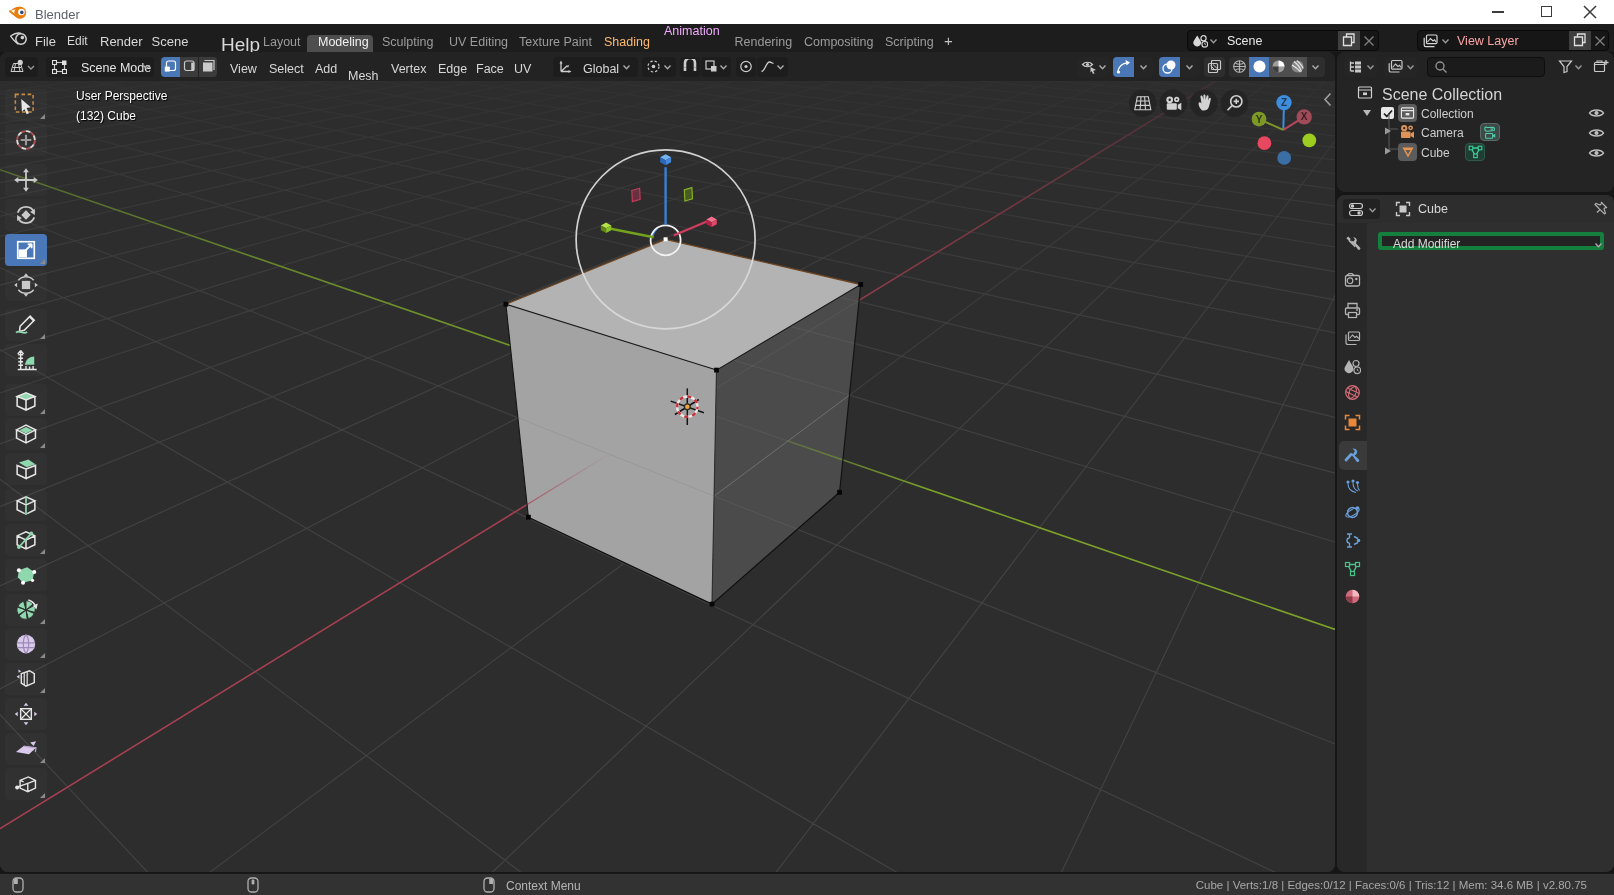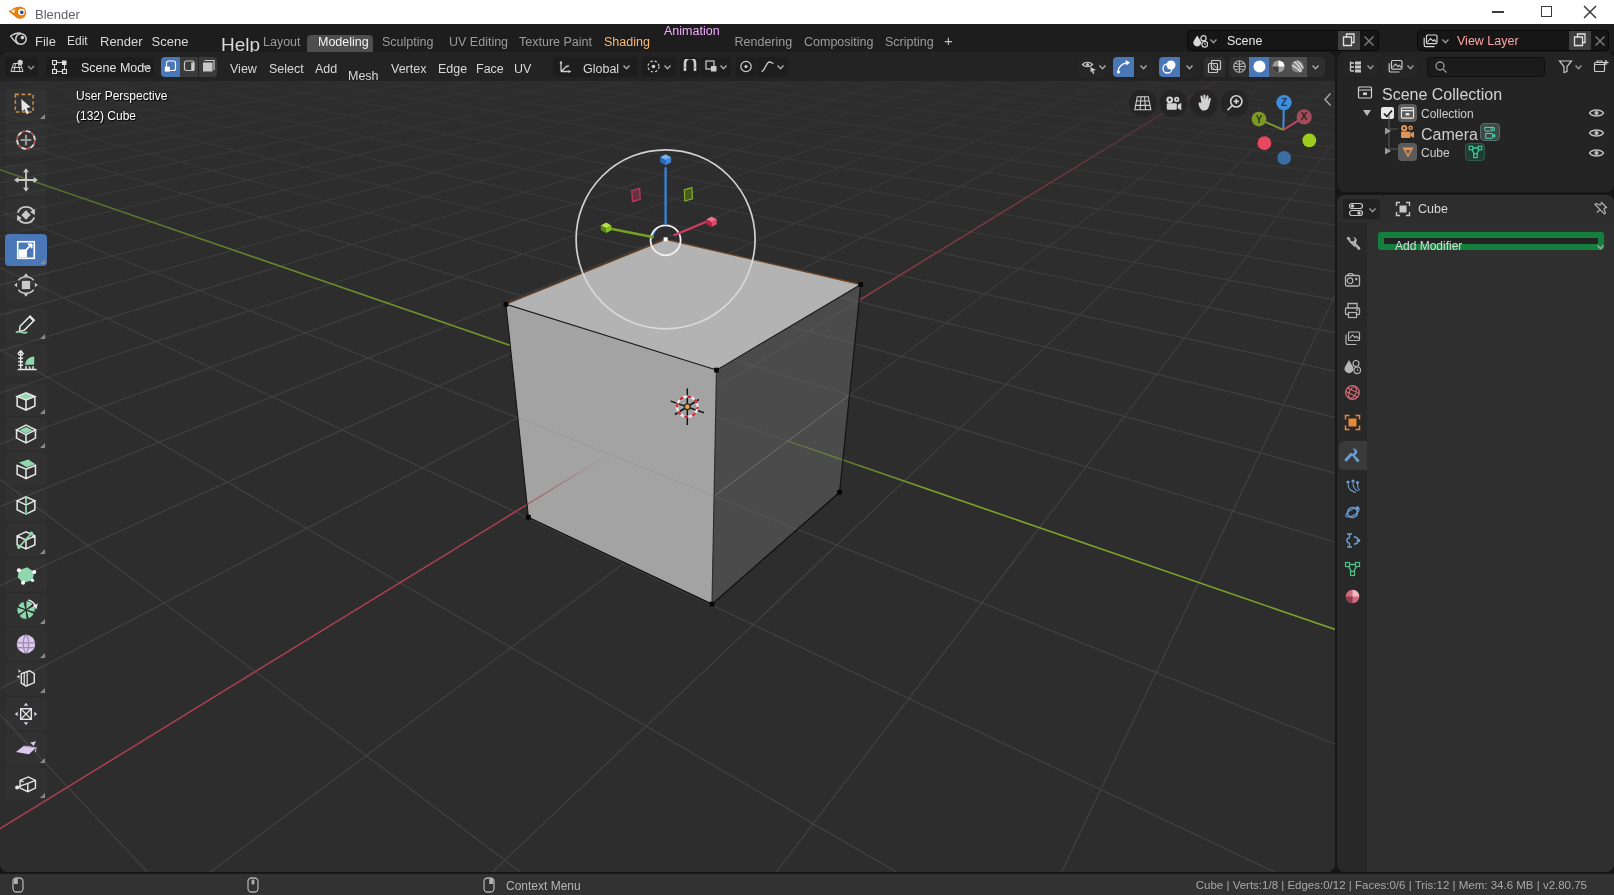--- a/index.html
+++ b/index.html
@@ -599,21 +599,21 @@
         <path d="M2 1.5 L8 5 L2 8.5 Z" fill="#9a9a9a"></path>
       </svg>
  <svg class="ab" style="left:62px;top:72px" width="17" height="16" viewBox="0 0 17 16">
   <circle cx="5.2" cy="4.2" r="3.1" fill="#de9458"></circle>
         <circle cx="11.6" cy="3.8" r="2.4" fill="#de9458"></circle>
   <circle cx="5.2" cy="4.2" r="1.1" fill="#242424"></circle>
         <circle cx="11.6" cy="3.8" r="0.9" fill="#242424"></circle>
   <rect x="2" y="7.5" width="9.5" height="6.5" rx="1" fill="#de9458"></rect>
         <path d="M11.5 9.5 L15 7.5 V14 L11.5 12 Z" fill="#de9458"></path>
  </svg>
- <span class="txt" style="left:84px;top:74px;color:#cdcdcd;font-size:16px">Camera</span>
+ <span class="txt" style="left:84px;top:74px;color:#cdcdcd;font-size:12px">Camera</span>
  <div class="ab" style="left:143px;top:71px;width:19.5px;height:18px;background:#3d4a48;border-radius:4px;border:1px solid #5c6b68"></div>
  <svg class="ab" style="left:145px;top:73.5px" width="16" height="14" viewBox="0 0 17 16">
   <path d="M2.5 2.5 C2.5 1 4.5 1 5.5 1.8 L12 1.5 C14 1.5 14 4.5 13 5.2 L5 6 C2.8 6 2.5 4 2.5 2.5 Z" fill="none" stroke="#4fd0a8" stroke-width="1.2"></path>
   <circle cx="10.8" cy="3.2" r="1.2" fill="none" stroke="#4fd0a8" stroke-width="0.9"></circle>
   <rect x="3.5" y="8.5" width="8" height="5.5" rx="0.8" fill="none" stroke="#4fd0a8" stroke-width="1.2"></rect>
         <path d="M11.5 10.5 L14.5 8.8 V13.5 L11.5 11.8 Z" fill="#4fd0a8"></path>
  </svg>
  <svg class="ab" style="left:251px;top:74px" width="17" height="14" viewBox="0 0 17 14">
         <path d="M1.5 7 C4.5 3 12.5 3 15.5 7 C12.5 11 4.5 11 1.5 7 Z" fill="none" stroke="#bdbdbd" stroke-width="1.3"></path>
         <circle cx="8.5" cy="7" r="2.1" fill="#bdbdbd"></circle>
@@ -655,21 +655,21 @@
  <svg class="ab" style="left:58px;top:6px" width="16" height="16" viewBox="0 0 16 16">
   <path d="M1.5 5 V1.5 H5 M11 1.5 H14.5 V5 M14.5 11 V14.5 H11 M5 14.5 H1.5 V11" fill="none" stroke="#c9c9c9" stroke-width="1.4"></path>
   <rect x="4.5" y="4.5" width="7" height="7" fill="#c9c9c9"></rect>
  </svg>
  <span class="txt" style="left:81px;top:7px;color:#d8d8d8">Cube</span>
  <svg class="ab" style="left:255px;top:5px" width="17" height="17" viewBox="0 0 17 17">
   <path d="M9 2 L15 8 M10 3 L14 7 L12 9 L13.5 13 L12.5 14 L8 9.5 L5 12.5 M10 3 L8 5 L4 3.5 L3 4.5 L7.5 9" fill="none" stroke="#b0b0b0" stroke-width="1.2"></path>
  </svg>
  <div class="ab" style="left:0;top:28px;width:30px;height:649px;background:#282828"></div>
  <div class="ab" style="left:2px;top:246px;width:28px;height:29px;background:#3a3a3a;border-radius:5px 0 0 5px"></div>
- <div class="ab" style="left:41px;top:36.5px;width:226px;height:18.5px;background:#232323;border-radius:3px;border:6px solid #15803d">
+ <div class="ab" style="left:41px;top:36.5px;width:226px;height:18.5px;background:#232323;border-radius:3px;border:4px solid #15803d">
    <span class="txt" style="left:11px;top:1.5px;font-size:12px;color:#d9d9d9">Add Modifier</span>
    <svg class="ab" style="left:212px;top:6px" width="9" height="7">
         <path d="M1.5 1.5 L4.5 4.7 L7.5 1.5" stroke="#aaa" stroke-width="1.4" fill="none"></path>
       </svg>
  </div>
 <svg class="ab" style="left:6.5px;top:39.5px" width="17" height="17" viewBox="0 0 17 17">
       <path d="M4.2 1.5 L6.8 4.1 L5 5.9 L2.4 3.3 Z M5.9 5 L12 11.1 L10.8 12.3 L4.7 6.2 Z" fill="#b4b4b4"></path>
       <path d="M12.5 4.5 A4 4 0 0 0 8.5 1.2 L10.5 3.5 L9 5.8 L6.3 5 A4 4 0 0 0 9.5 8.5 L13.5 14 A1.5 1.5 0 0 0 15.8 12 L11.5 7.5 Z" fill="#b4b4b4" transform="translate(1,1) scale(0.95)"></path>
     </svg>
 <svg class="ab" style="left:6.5px;top:76.5px" width="17" height="17" viewBox="0 0 17 17">

